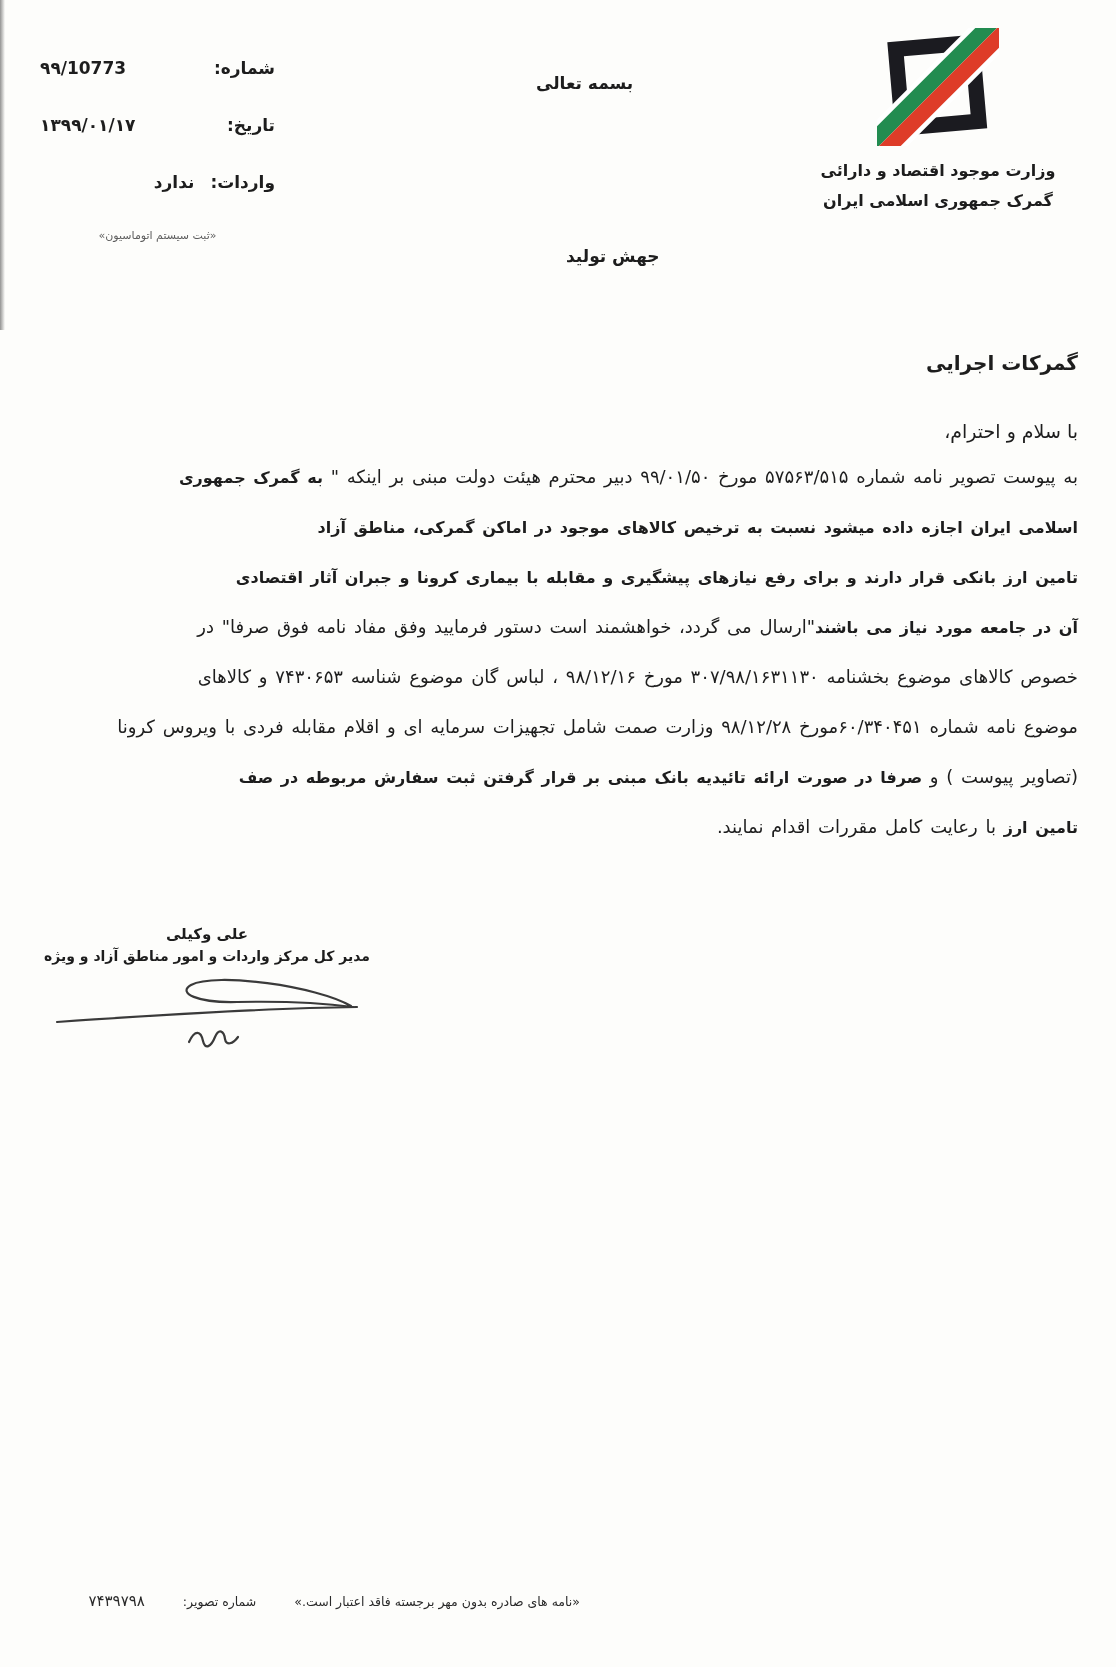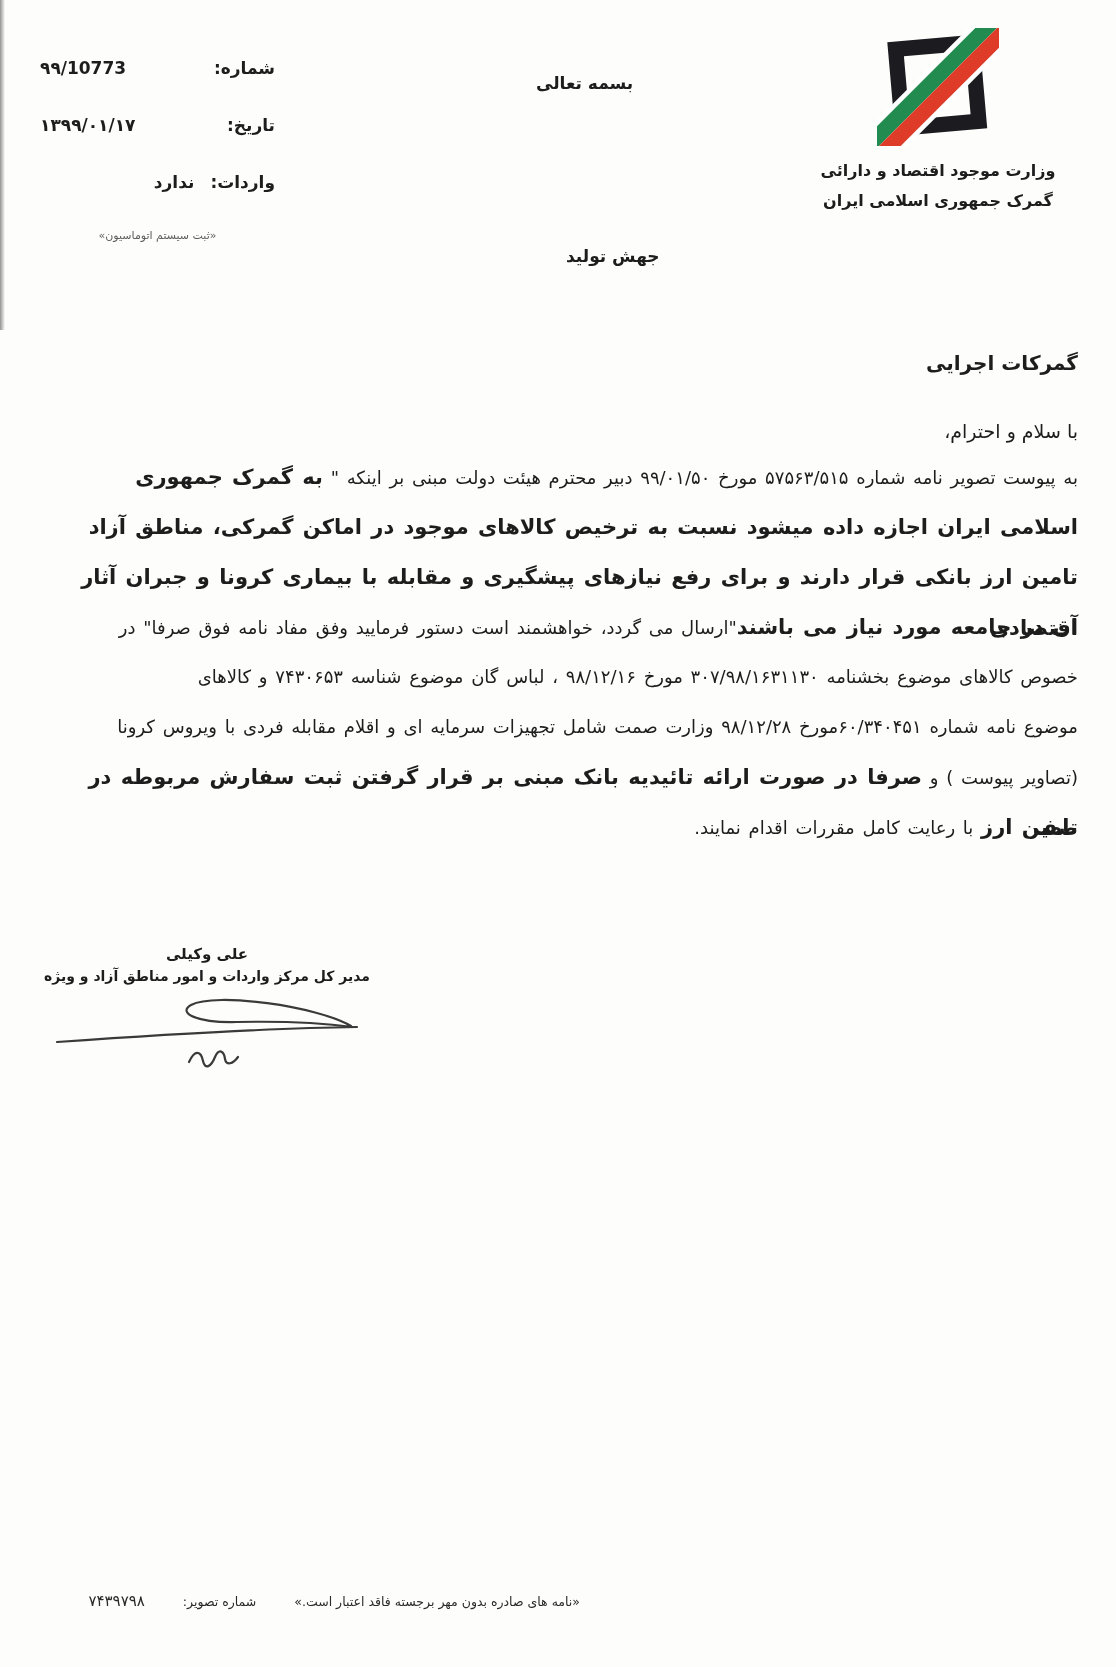--- a/index.html
+++ b/index.html
@@ -30,25 +30,25 @@
   
   .org{position:absolute;top:28px;right:28px;width:300px;text-align:center;}
   .org svg{display:block;margin:0 auto 10px auto;}
   .org-line{font-size:16px;font-weight:bold;line-height:30px;}
 
   .addressee{position:absolute;top:328px;right:38px;font-size:20px;font-weight:bold;margin-top:23px;}
   .salutation{position:absolute;top:420px;right:38px;font-size:19px;font-weight:normal;}
 
   .body-text{position:absolute;top:452px;right:38px;left:34px;font-size:18px;}
   .body-line{height:50px;line-height:50px;text-align:right;word-spacing:2px;}
-  .body-line .b{font-weight:bold;font-size:21px;margin-top:47px;}
+  .body-line .b{font-weight:bold;font-size:16px;margin-top:47px;}
 
   
   .sig{position:absolute;top:925px;left:42px;width:330px;text-align:center;}
-  .sig-name{font-size:15px;font-weight:bold;margin-top:20px;}
+  .sig-name{font-size:15px;font-weight:bold;}
   .sig-title{font-size:14px;font-weight:bold;margin-top:5px;}
   .sig svg{margin-top:2px;}
 
   
   .footer{
     position:absolute;top:1592px;left:40px;width:540px;
     display:flex;direction:rtl;align-items:baseline;gap:38px;
     font-size:12.5px;color:#2a2a2a;
   }
   .footer .serial-value{font-weight:normal;font-size:15px;letter-spacing:1px;}

